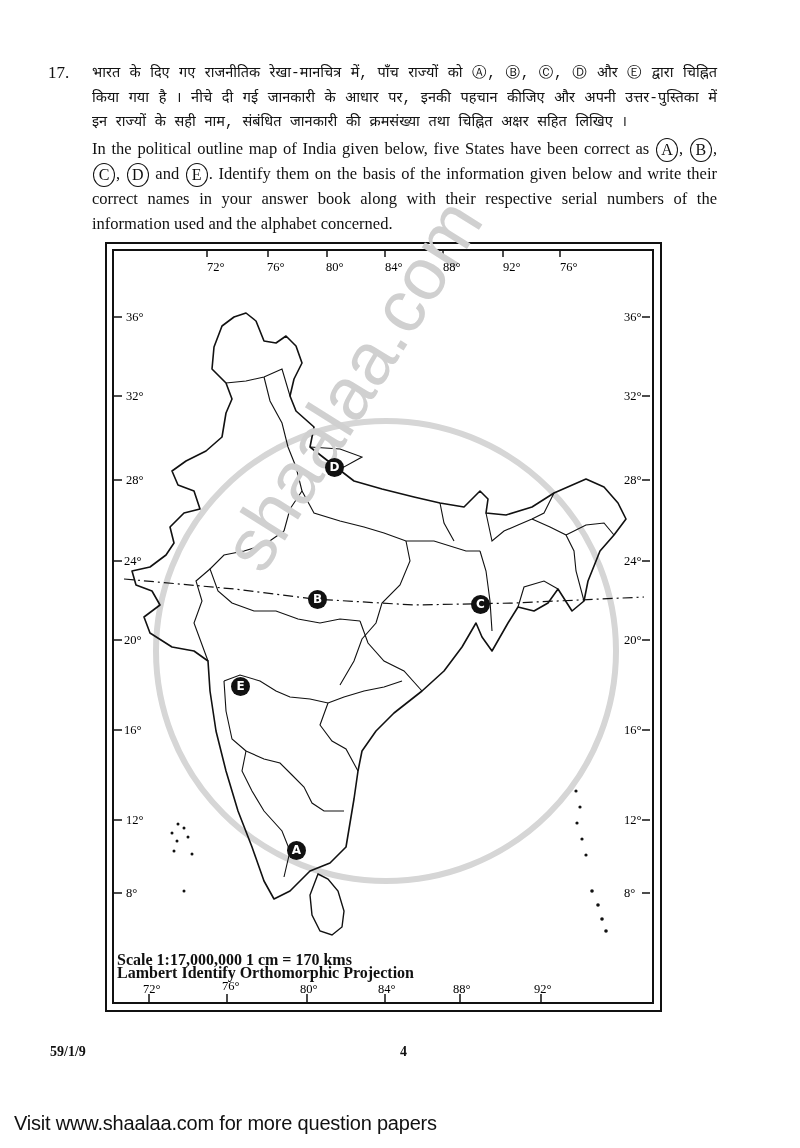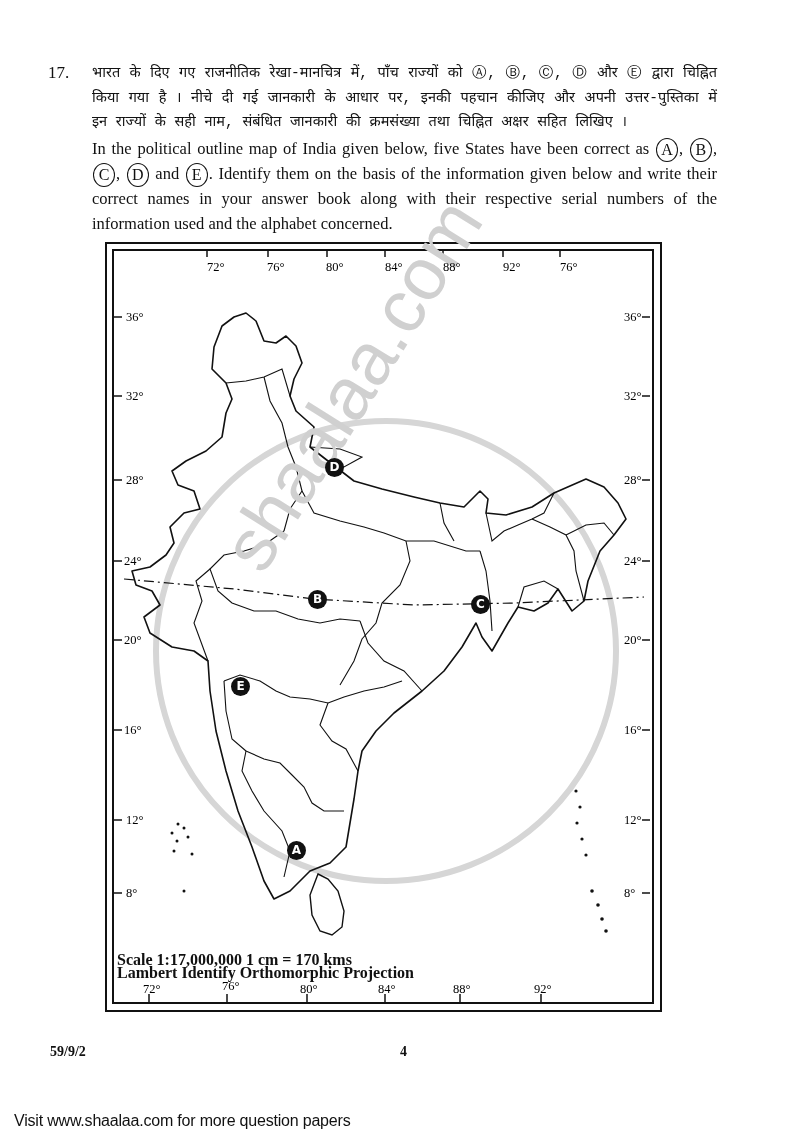--- a/index.html
+++ b/index.html
@@ -19,21 +19,21 @@
 
     .tick-label { position: absolute; font-family: "Liberation Serif", serif; font-size: 12.5px; color: #000000; }
     .scale-note { position: absolute; left: 117px; top: 954px; font-family: "Liberation Serif", serif; font-weight: bold; font-size: 16px; line-height: 12.5px; color: #111; }
 
     .marker { position: absolute; width: 19px; height: 19px; border-radius: 50%; background: #111; color: #fff; font-family: "DejaVu Sans", sans-serif; font-weight: bold; font-size: 12px; line-height: 19px; text-align: center; }
 
     .watermark { position: absolute; pointer-events: none; }
 
     .footer-code { position: absolute; left: 50px; top: 1044px; font-family: "Liberation Serif", serif; font-weight: bold; font-size: 14px; }
     .footer-page { position: absolute; left: 400px; top: 1044px; font-family: "Liberation Serif", serif; font-weight: bold; font-size: 14px; }
-    .visit { position: absolute; left: 14px; top: 1112px; font-family: "Liberation Sans", sans-serif; font-size: 16px; color: #111; letter-spacing: -0.2px; }
+    .visit { position: absolute; left: 14px; top: 1112px; font-family: "Liberation Sans", sans-serif; font-size: 20px; color: #111; letter-spacing: -0.2px; }
   </style>
 </head>
 <body>
 
 <div class="q-num serif">17.</div>
 
 <div class="q-block q-hindi">भारत के दिए गए राजनीतिक रेखा-मानचित्र में, पाँच राज्यों को Ⓐ, Ⓑ, Ⓒ, Ⓓ और Ⓔ द्वारा चिह्नित किया गया है । नीचे दी गई जानकारी के आधार पर, इनकी पहचान कीजिए और अपनी उत्तर-पुस्तिका में इन राज्यों के सही नाम, संबंधित जानकारी की क्रमसंख्या तथा चिह्नित अक्षर सहित लिखिए ।</div>
 
 <div class="q-block q-eng serif">
   <span>In the political outline map of India given below, five States have been correct as</span>
@@ -190,15 +190,15 @@
 <div class="marker" style="left:308px; top:590px;">B</div>
 <div class="marker" style="left:471px; top:595px;">C</div>
 <div class="marker" style="left:325px; top:458px;">D</div>
 <div class="marker" style="left:231px; top:677px;">E</div>
 
 <div class="scale-note">
   <div>Scale 1:17,000,000 1 cm = 170 kms</div>
   <div>Lambert Identify Orthomorphic Projection</div>
 </div>
 
-<div class="footer-code">59/9/2</div>
+<div class="footer-code">59/1/9</div>
 <div class="footer-page">4</div>
 <div class="visit">Visit www.shaalaa.com for more question papers</div>
 
 </body></html>

